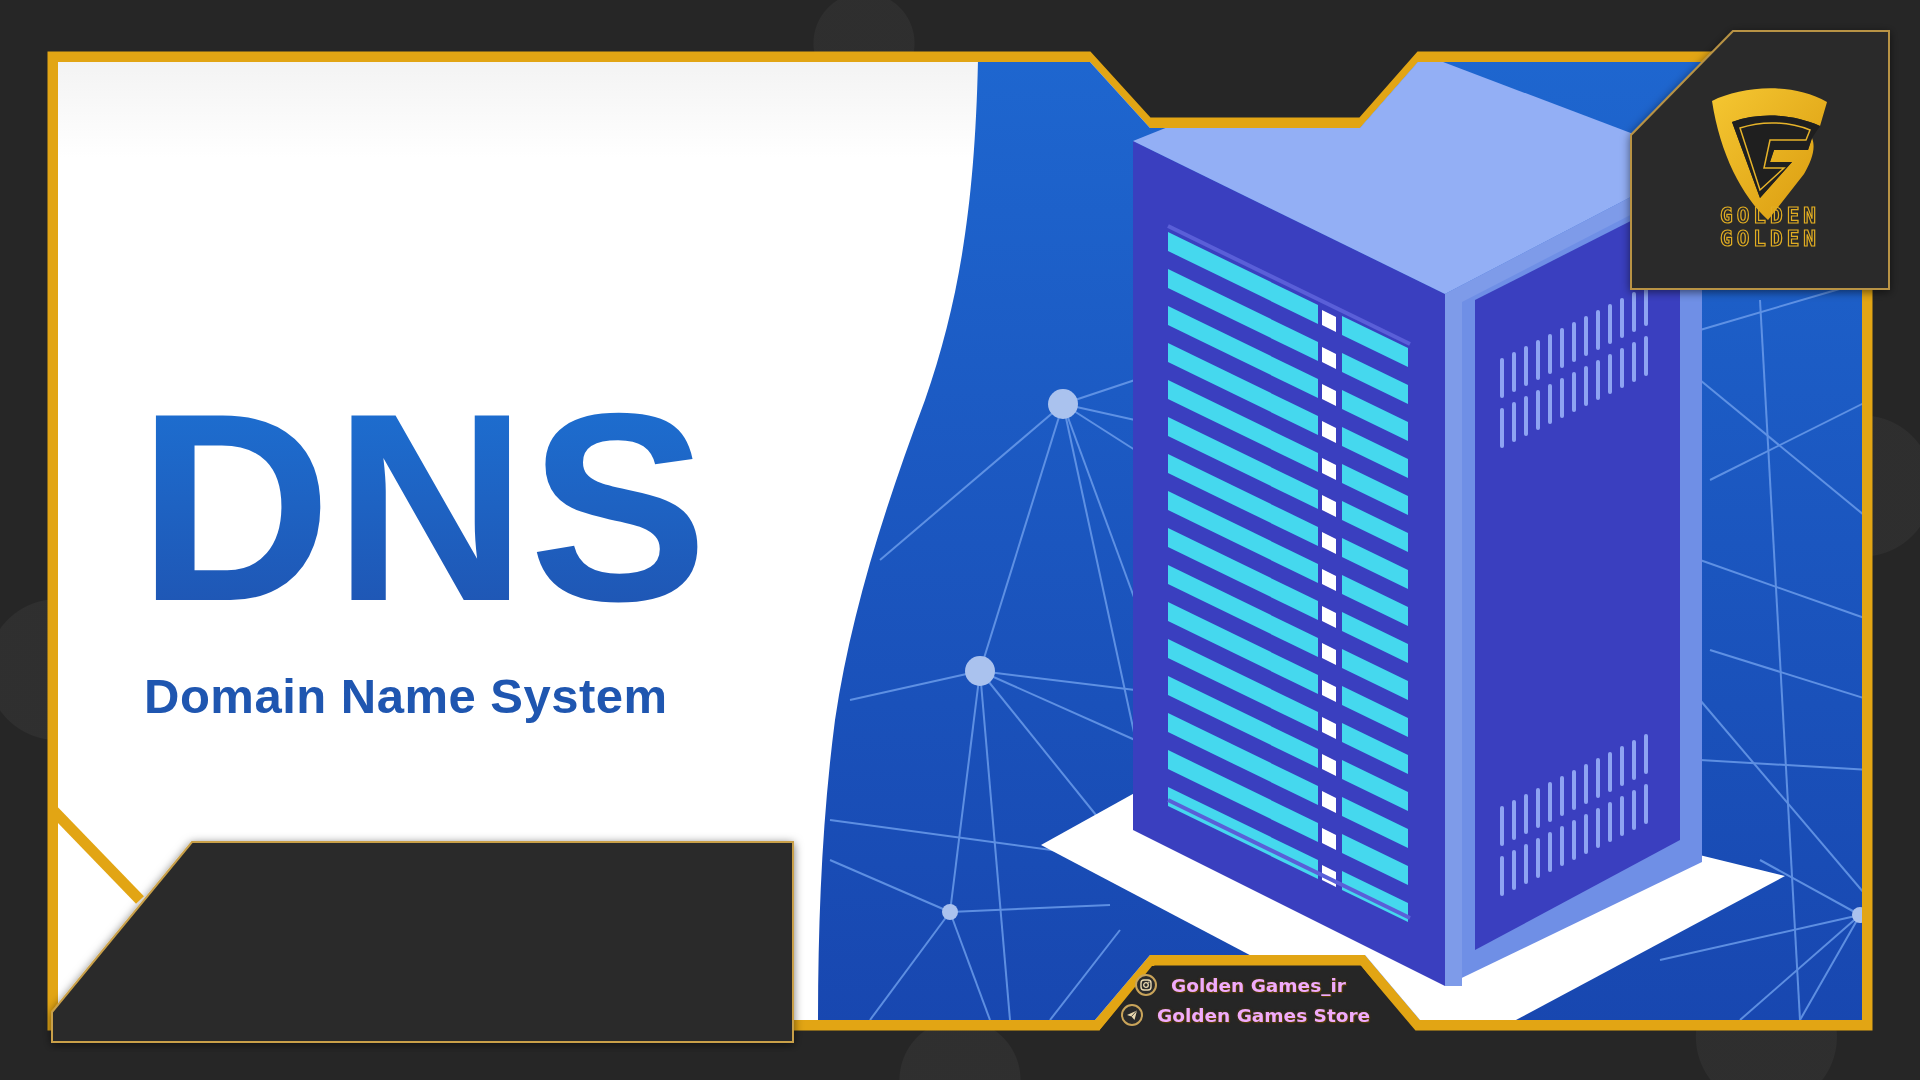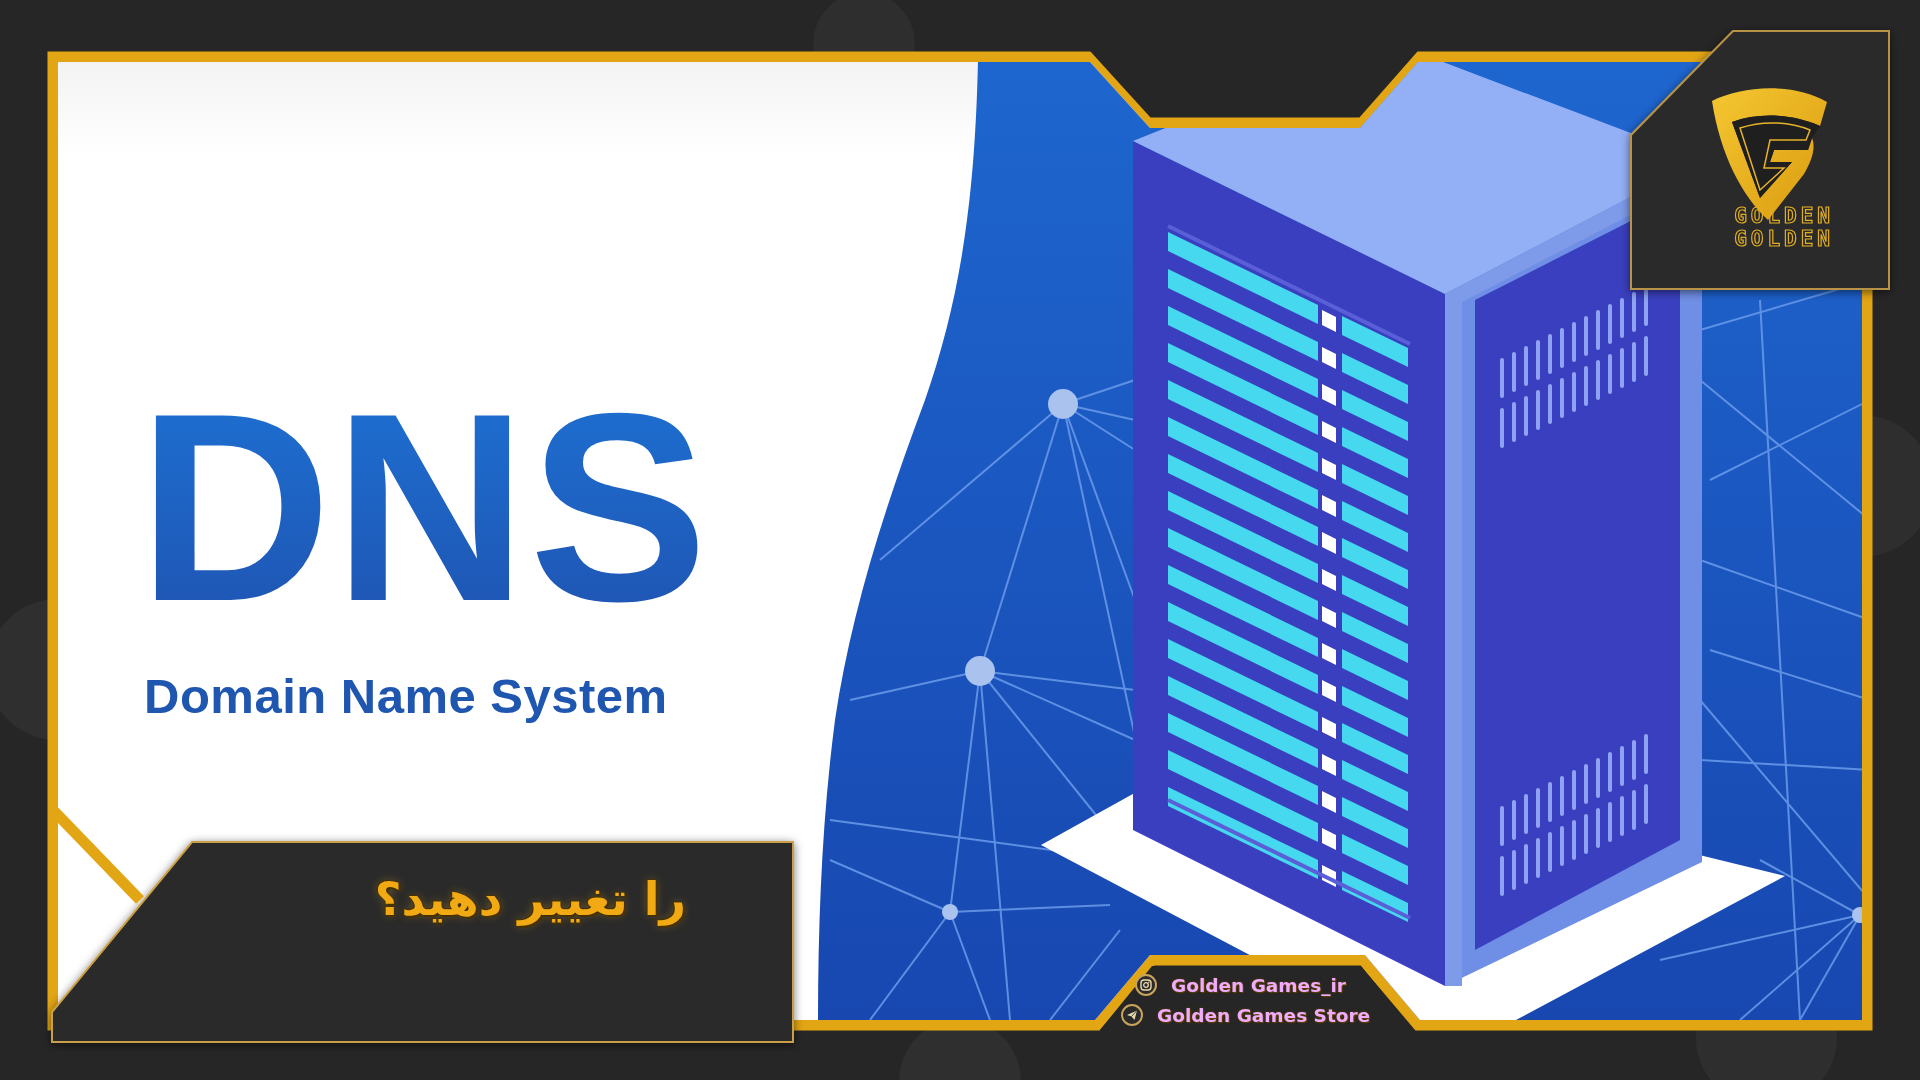--- a/index.html
+++ b/index.html
@@ -113,21 +113,21 @@
       width: 128px;
       text-align: center;
       font-family: "DejaVu Sans Mono", monospace;
       font-weight: 700;
       font-size: 21px;
       line-height: 23px;
       letter-spacing: 4px;
       color: transparent;
       -webkit-text-stroke: 1.2px #e1ad22;
     }
-    .logo-text span { display: block; text-align: right; }
+    .logo-text span { display: block; }
   </style>
 </head>
 <body>
 
 <div class="bg-texture"></div>
 
 <svg class="stage" width="1920" height="1080" viewBox="0 0 1920 1080">
   <defs>
     <linearGradient id="blueGrad" x1="0" y1="0" x2="0" y2="1">
       <stop offset="0" stop-color="#1e66cf"></stop>
@@ -310,21 +310,20 @@
     <path d="M0,13 C30,-2 80,-6 115,14 L108,38 C80,26 48,24 20,34 L48,110 L80,74 L58,74 L62,62 L96,62 L100,50 C104,60 100,72 92,86 L56,132 C30,108 8,66 0,13 Z" fill="url(#goldLogo)"></path>
     <path d="M20,34 C48,24 80,26 108,38 L100,50 L96,62 L62,62 L58,74 L80,74 L48,110 Z" fill="#1f1f1f"></path>
     <path d="M28,40 C52,32 78,34 98,42 L94,52 L58,52 L52,80 L72,80 L48,102 Z" fill="none" stroke="#e6b32a" stroke-width="1.5"></path>
   </g>
 </svg>
 
 <h1 class="dns-title">DNS</h1>
 <p class="dns-subtitle">Domain Name System</p>
 
 <div class="caption">
-  <span class="line line2">را تغییر دهید؟</span>
 </div>
 
 <div class="logo-text">
   <span>GOLDEN</span>
   <span>GOLDEN</span>
 </div>
 
 <div class="social">
   <div class="social-row row1">
     <span class="social-icon">

